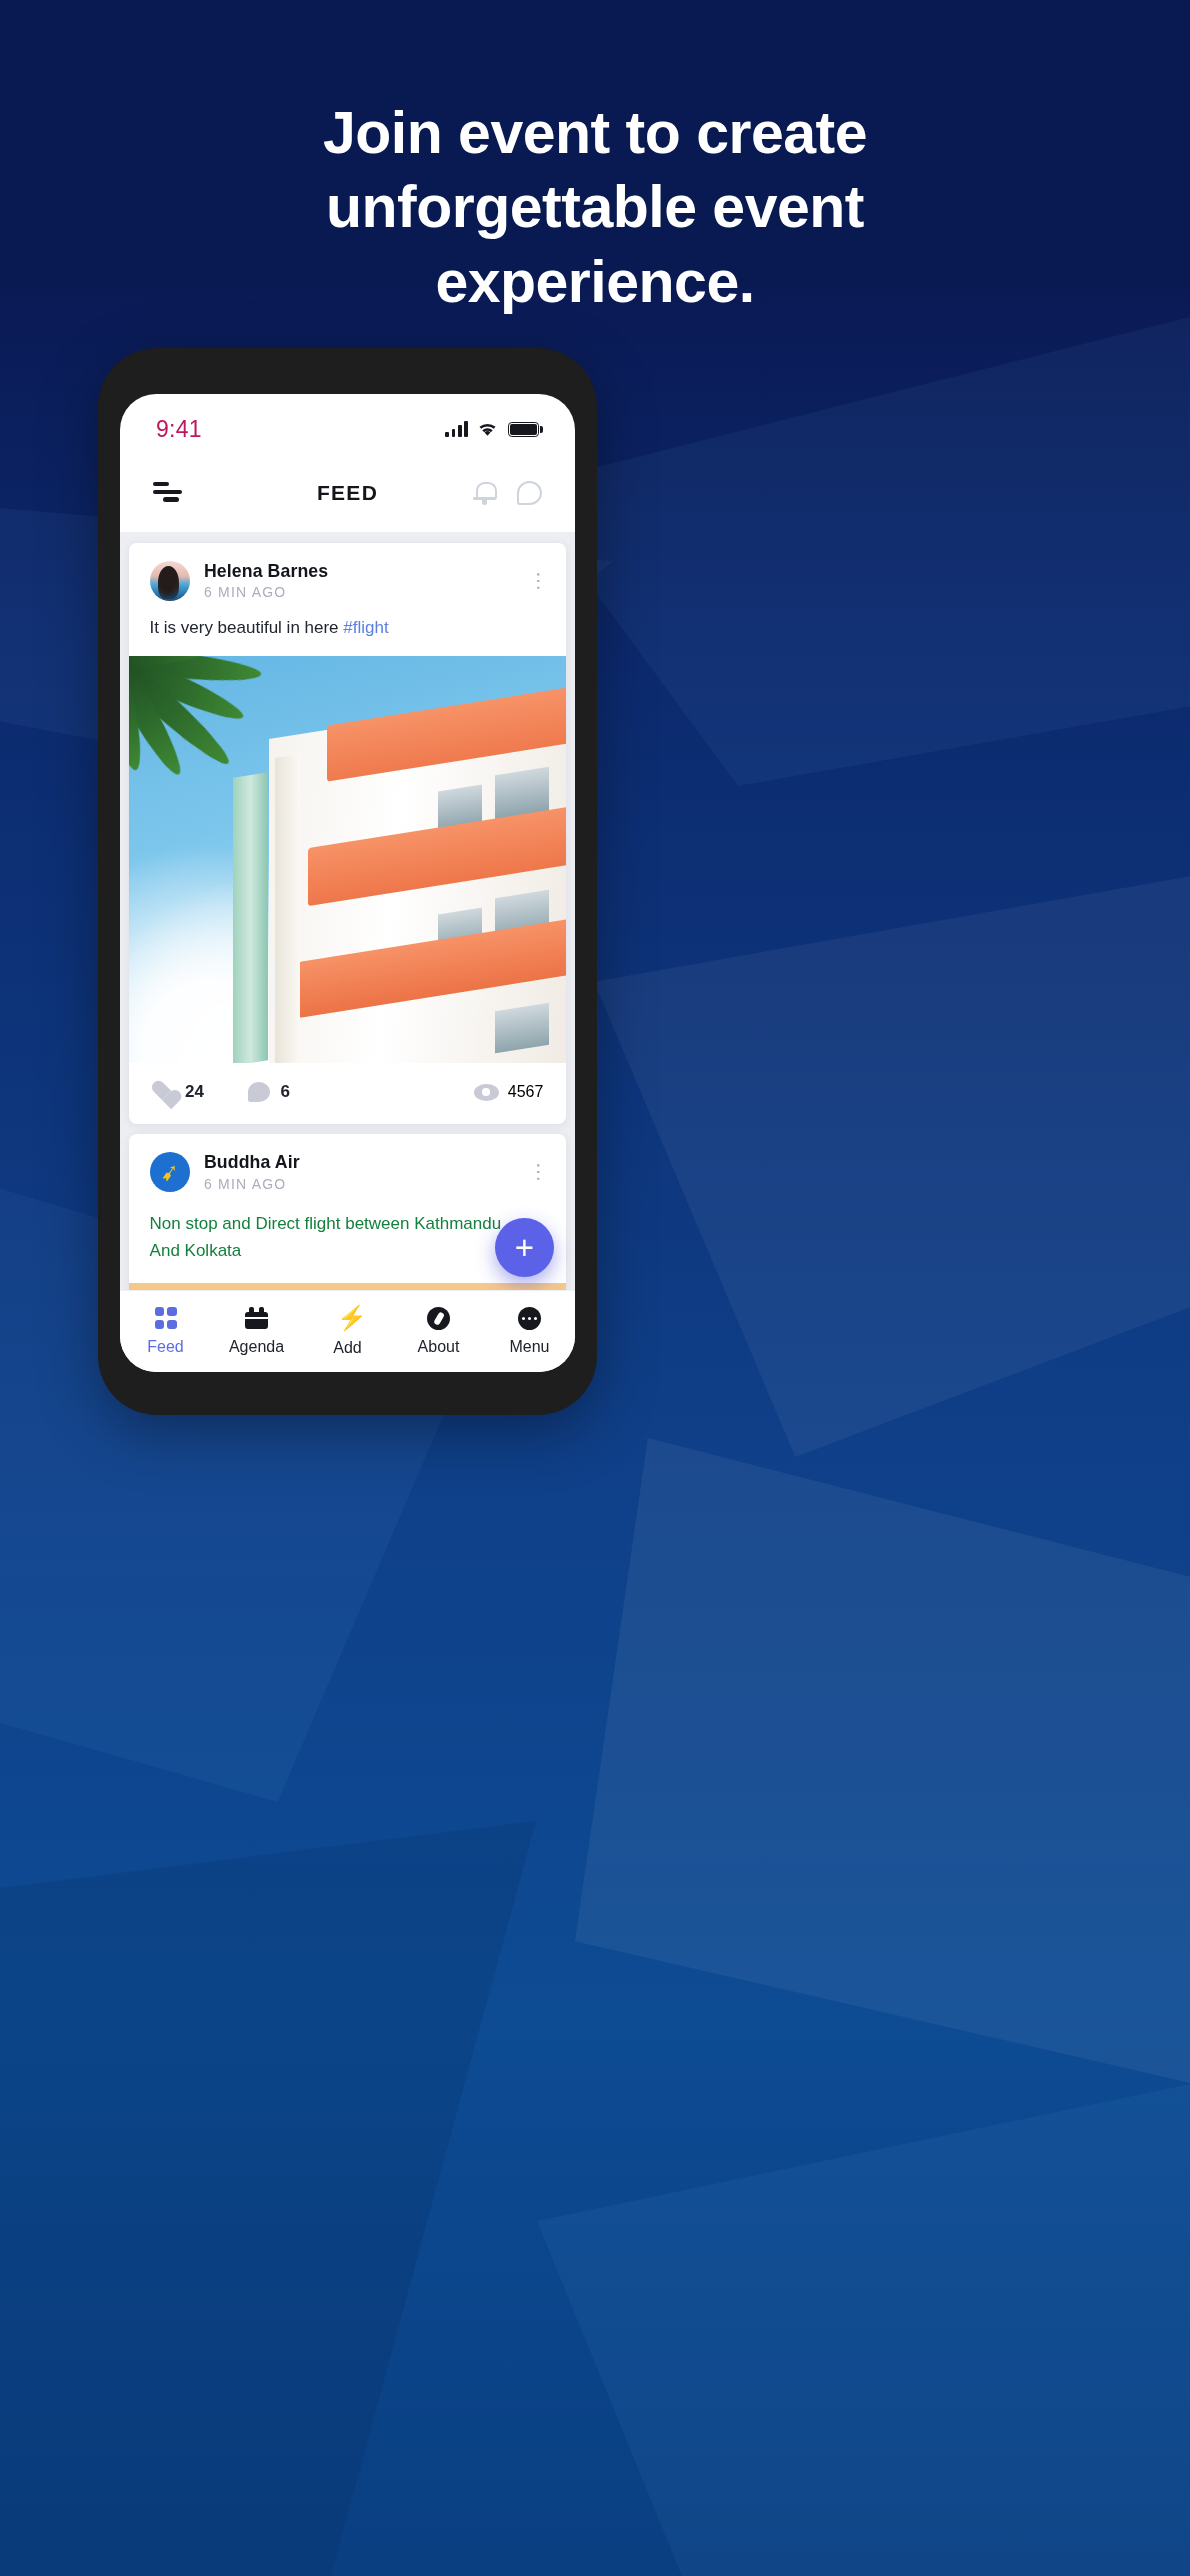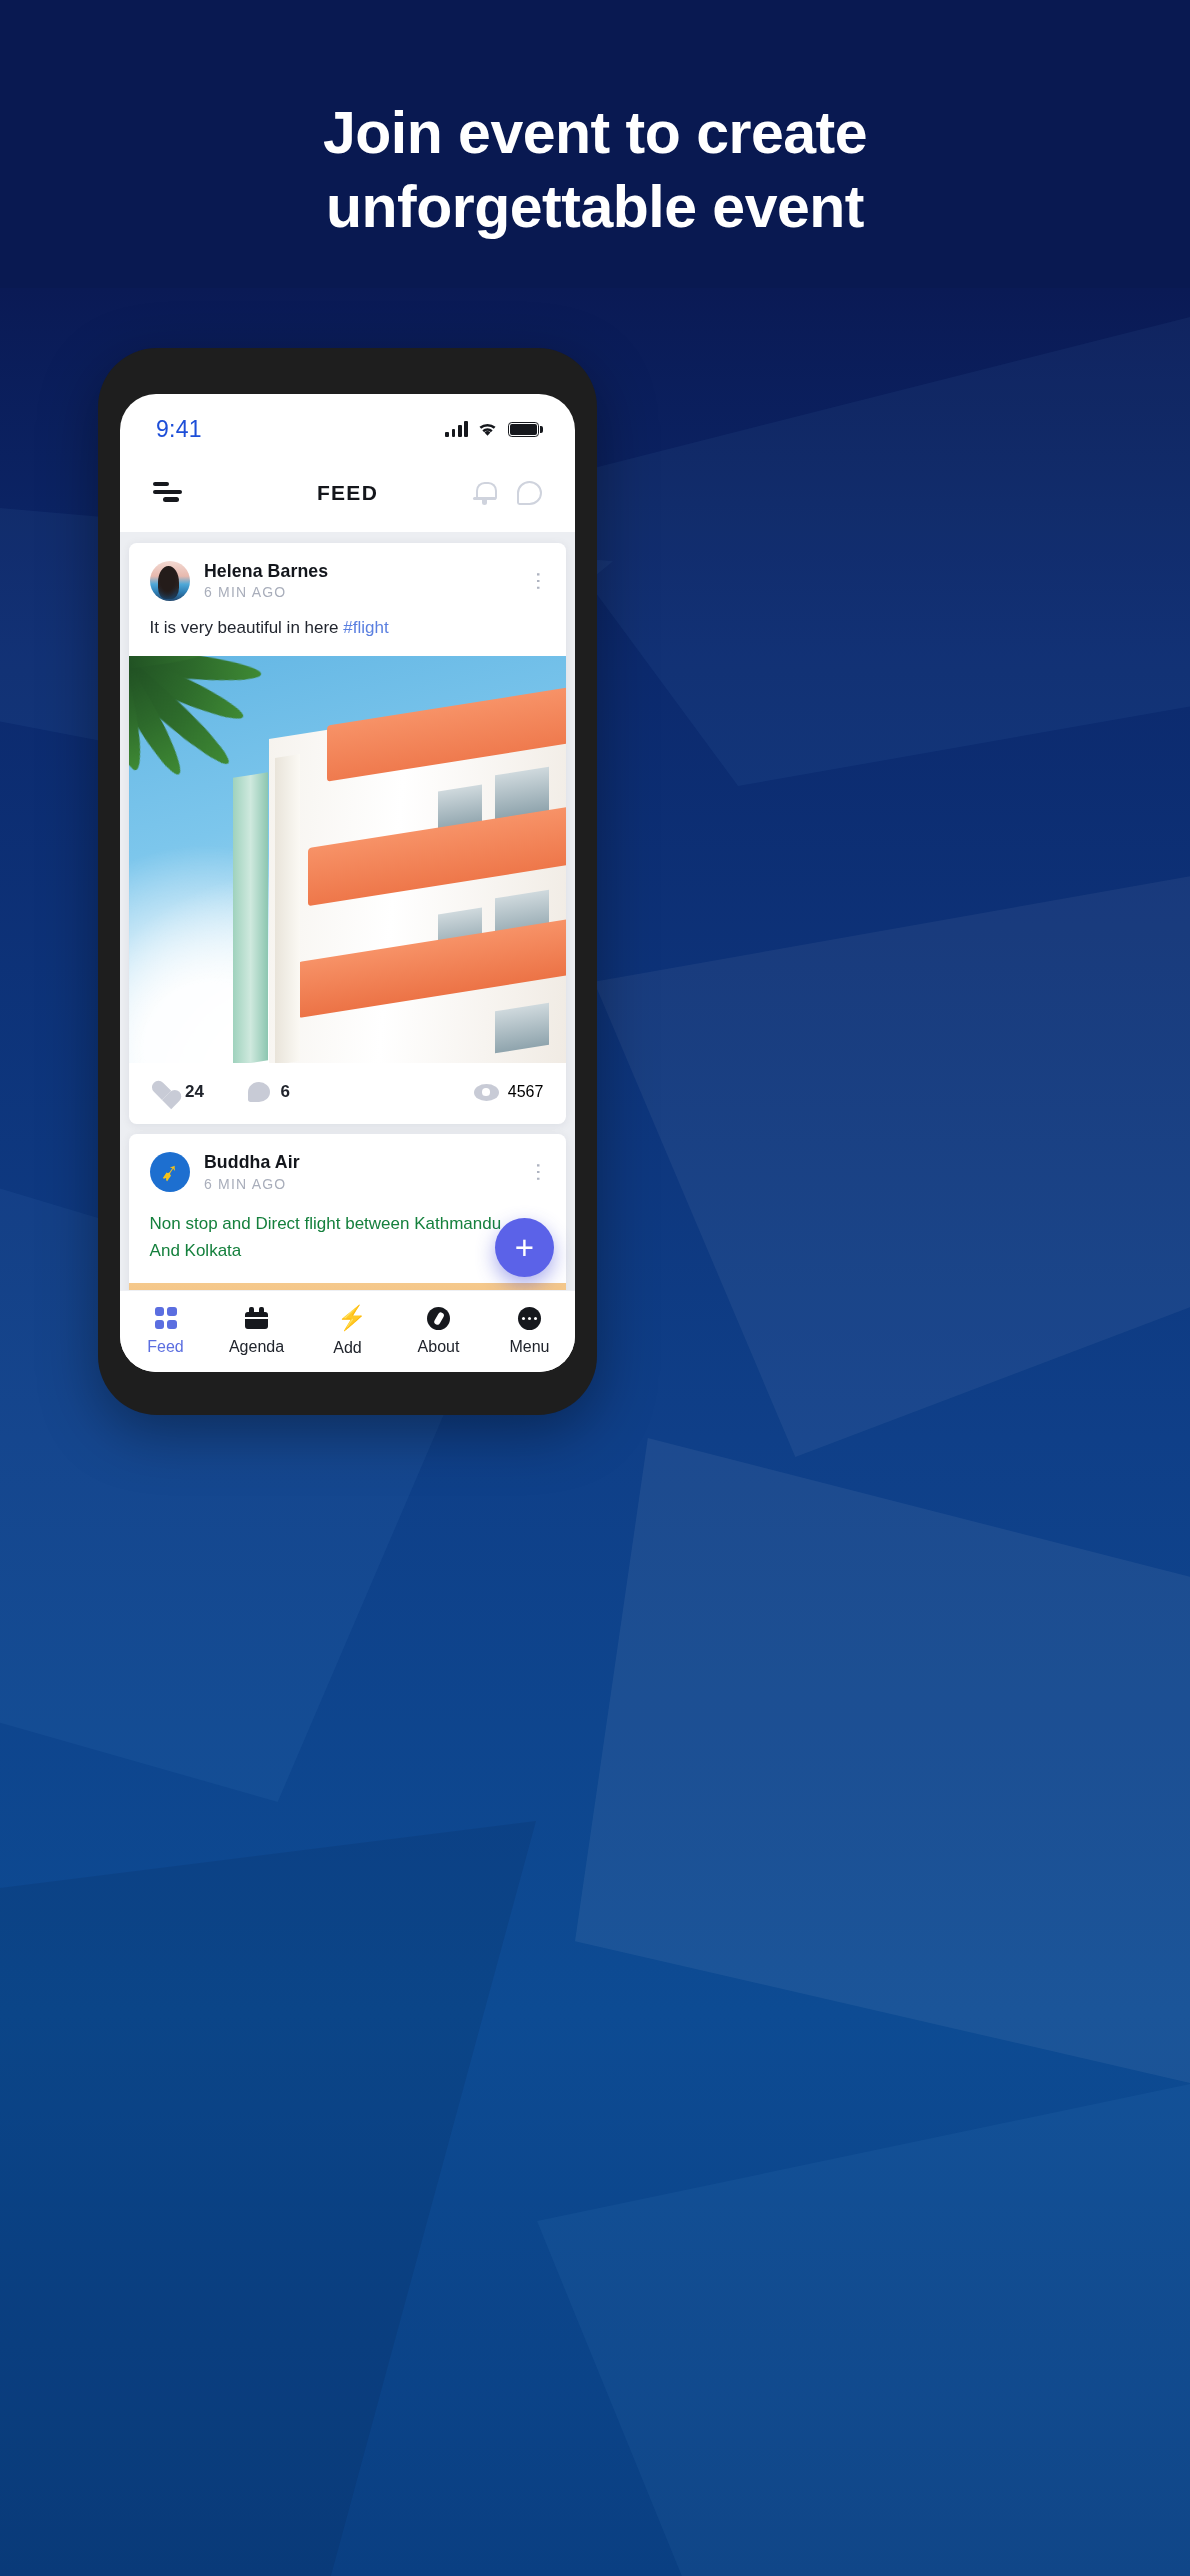--- a/index.html
+++ b/index.html
@@ -59,21 +59,21 @@
   }
 
   
   #statusbar {
     height:59px;
     display:flex; align-items:center;
     justify-content:space-between;
     padding:11.5px 36px 0 36px;
   }
   #statusbar .time {
-    font-size:23px; color:#1d4ed8; font-weight:400;
+    font-size:23px; color:#be185d; font-weight:400;
     letter-spacing:0.3px;
   }
   #statusbar .sys { display:flex; align-items:center; gap:9.6px; }
   .sig { display:flex; align-items:flex-end; gap:2.4px; height:16.3px; }
   .sig i { display:block; width:3.8px; background:#16181d; border-radius:1px; }
   .sig i:nth-child(1){height:5.8px;} .sig i:nth-child(2){height:8.6px;}
   .sig i:nth-child(3){height:12.5px;} .sig i:nth-child(4){height:16.3px;}
   .batt {
     width:31px; height:15.3px; border:1.9px solid #16181d;
     border-radius:3.8px; position:relative; padding:1.4px;
@@ -258,20 +258,21 @@
   <div class="poly" style="left:594px;top:863px;width:671px;height:594px;clip-path:polygon(0 20%,100% 0,100% 70%,30% 100%);opacity:.05;"></div>
   <div class="poly2" style="left:-192px;top:1131px;width:671px;height:671px;clip-path:polygon(0 0,100% 30%,70% 100%,0 80%);"></div>
   <div class="poly" style="left:575px;top:1438px;width:728px;height:671px;clip-path:polygon(10% 0,100% 25%,100% 100%,0 75%);opacity:.06;"></div>
   <div class="poly3" style="left:-77px;top:1821px;width:613px;height:767px;clip-path:polygon(0 10%,100% 0,66% 100%,0 100%);opacity:.09;"></div>
   <div class="poly2" style="left:537px;top:2060px;width:767px;height:537px;clip-path:polygon(0 30%,100% 0,100% 100%,20% 100%);"></div>
 </div>
 
 <div id="headline">
   <span class="ln">Join event to create</span>
   <span class="ln">unforgettable event</span>
+  <span class="ln last">experience.</span>
 </div>
 
 <div id="phone">
   <div id="screen">
 
     <div id="statusbar">
       <div class="time">9:41</div>
       <div class="sys">
         <div class="sig">
             <i></i>

